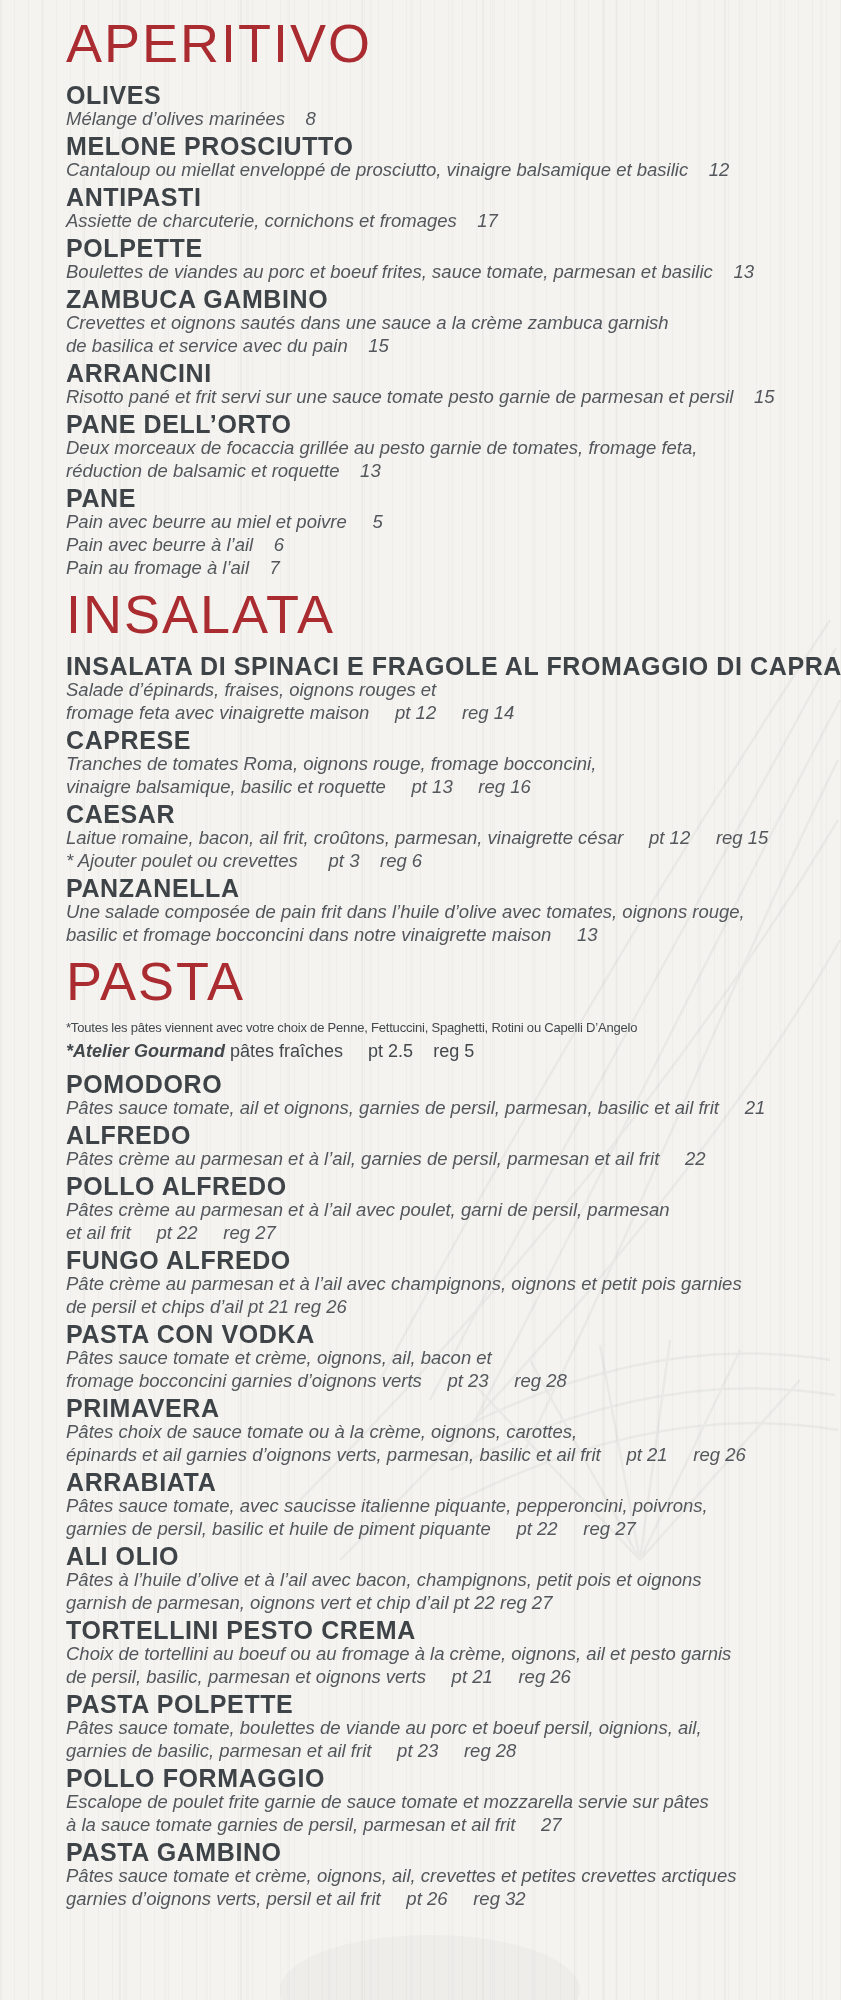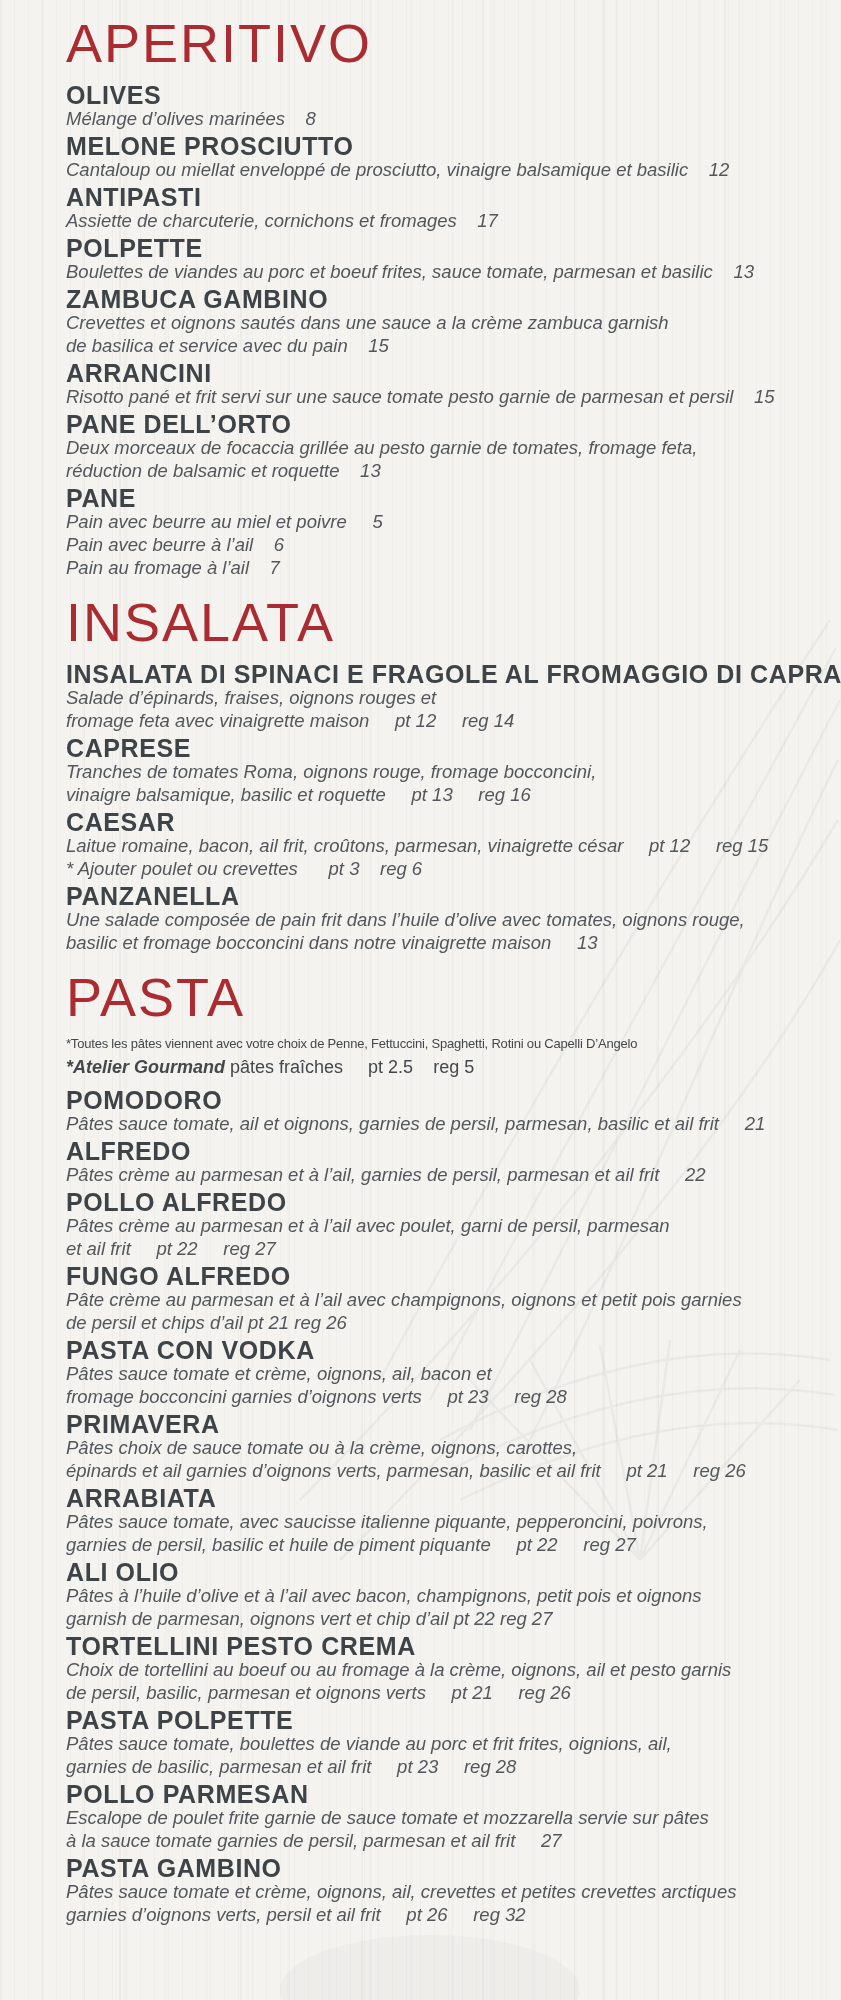--- a/index.html
+++ b/index.html
@@ -14,21 +14,21 @@
       repeating-linear-gradient(90deg, rgba(140,140,135,0.035) 0 3px, transparent 3px 41px),
       repeating-linear-gradient(90deg, transparent 0 119px, rgba(90,90,85,0.05) 119px 121px);
   }
   .watermark{position:absolute;left:0;top:0;pointer-events:none;}
   .content{position:absolute;left:66px;top:18px;right:26px;}
   .section-title{
     margin:0 0 16px 0;
     font-size:54px;line-height:50px;font-weight:400;letter-spacing:2px;
     color:#AA2B30;
   }
-  .section-spaced .section-title{margin-top:18px;}
+  .section-spaced .section-title{margin-top:10px;}
   .menu-item{margin-bottom:5px;}
   .item-name{
     font-size:25px;line-height:23px;font-weight:700;letter-spacing:0.6px;
     color:#3E4347;white-space:pre;
   }
   .item-line{
     font-size:18.5px;line-height:23px;font-style:italic;
     color:#53575C;white-space:pre;
   }
   .pasta-notes{margin:-6px 0 9px 0;}
@@ -201,26 +201,26 @@
       </div>
 
       <div class="menu-item">
         <div class="item-name">TORTELLINI PESTO CREMA</div>
         <div class="item-line">Choix de tortellini au boeuf ou au fromage à la crème, oignons, ail et pesto garnis</div>
         <div class="item-line">de persil, basilic, parmesan et oignons verts     pt 21     reg 26</div>
       </div>
 
       <div class="menu-item">
         <div class="item-name">PASTA POLPETTE</div>
-        <div class="item-line">Pâtes sauce tomate, boulettes de viande au porc et frit frites, oignions, ail,</div>
+        <div class="item-line">Pâtes sauce tomate, boulettes de viande au porc et boeuf persil, oignions, ail,</div>
         <div class="item-line">garnies de basilic, parmesan et ail frit     pt 23     reg 28</div>
       </div>
 
       <div class="menu-item">
-        <div class="item-name">POLLO PARMESAN</div>
+        <div class="item-name">POLLO FORMAGGIO</div>
         <div class="item-line">Escalope de poulet frite garnie de sauce tomate et mozzarella servie sur pâtes</div>
         <div class="item-line">à la sauce tomate garnies de persil, parmesan et ail frit     27</div>
       </div>
 
       <div class="menu-item">
         <div class="item-name">PASTA GAMBINO</div>
         <div class="item-line">Pâtes sauce tomate et crème, oignons, ail, crevettes et petites crevettes arctiques</div>
         <div class="item-line">garnies d’oignons verts, persil et ail frit     pt 26     reg 32</div>
       </div>
     </section>

